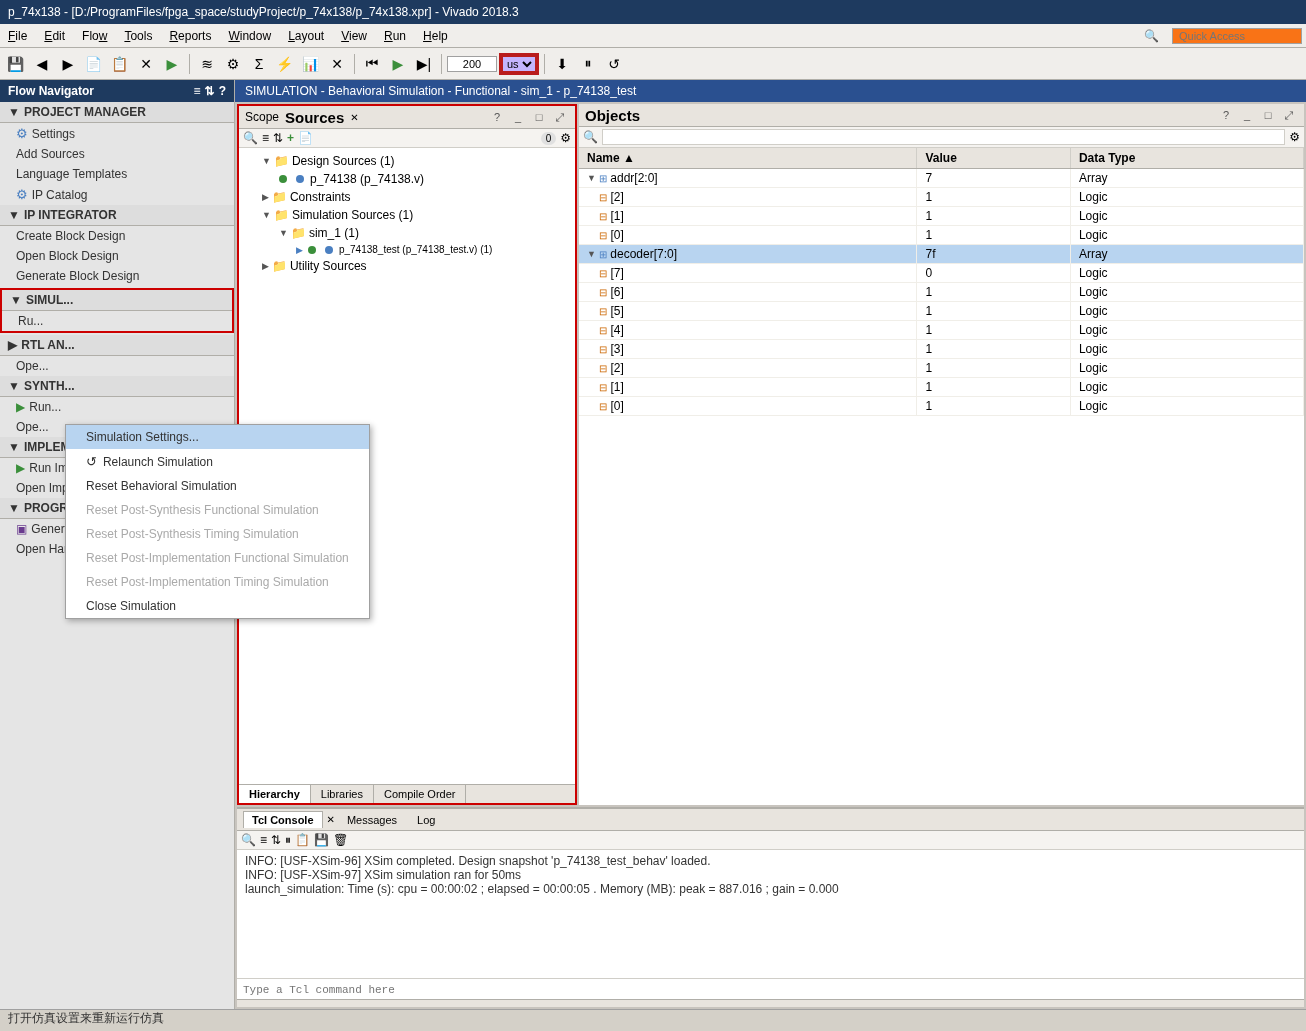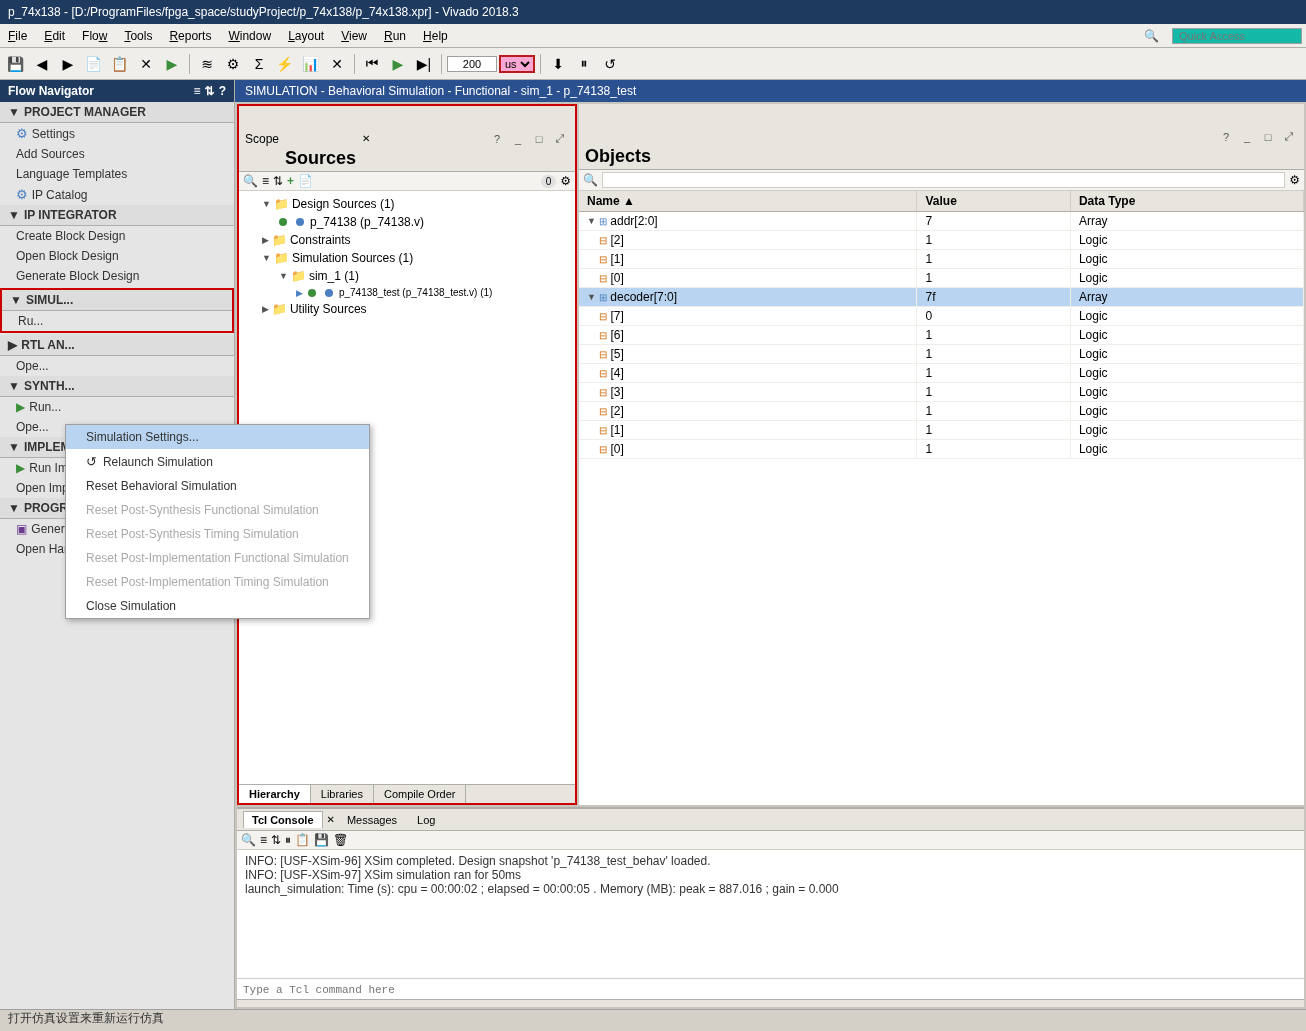--- a/index.html
+++ b/index.html
@@ -6,28 +6,28 @@
     body { background: #d4d0c8; overflow: hidden; width: 1306px; height: 1031px; }
 
     
     .titlebar { background: #1e3a5f; color: white; padding: 4px 8px; font-size: 11px; height: 24px; display: flex; align-items: center; }
 
     
     .menubar { background: #f0eeeb; border-bottom: 1px solid #b0aea8; height: 24px; display: flex; align-items: center; padding: 0 4px; gap: 9px; }
     .menubar span { cursor: pointer; padding: 2px 4px; font-size: 12px; }
 
     
-    .quick-access { border: 1px solid #a0a0a0; padding: 1px 6px; font-size: 11px; background: #14b8a6; width: 130px; }
+    .quick-access { border: 1px solid #a0a0a0; padding: 1px 6px; font-size: 11px; background: #f97316; width: 130px; }
 
     
     .toolbar { background: #f0eeeb; border-bottom: 1px solid #b0aea8; height: 32px; display: flex; align-items: center; padding: 0 4px; gap: 2px; }
     .toolbar-btn { width: 24px; height: 24px; display: flex; align-items: center; justify-content: center; cursor: pointer; border: 1px solid transparent; border-radius: 2px; font-size: 14px; }
     .toolbar-sep { width: 1px; height: 20px; background: #b0aea8; margin: 0 3px; }
     .toolbar-num { border: 1px solid #a0a0a0; width: 50px; text-align: center; font-size: 11px; background: white; padding: 1px; }
-    .toolbar-select { border: 2px solid #b91c1c; font-size: 11px; background: #f9a8d4; }
+    .toolbar-select { border: 4px solid #b91c1c; font-size: 11px; background: #c4b5fd; }
 
     
     .main-layout { display: flex; height: calc(1031px - 24px - 24px - 32px - 22px); }
 
     
     .sidebar { width: 235px; background: #e5e5e5; border-right: 1px solid #b0aea8; display: flex; flex-direction: column; overflow-y: auto; }
     .sidebar-header { background: #1e3a5f; color: white; padding: 4px 8px; font-size: 11px; font-weight: bold; display: flex; justify-content: space-between; align-items: center; }
     .sidebar-section { }
     .sidebar-section-header { background: #ddd; padding: 3px 8px; font-size: 11px; font-weight: bold; color: #333; border-bottom: 1px solid #b0aea8; cursor: pointer; display: flex; align-items: center; gap: 4px; }
     .sidebar-item { padding: 3px 16px; cursor: pointer; color: #333; font-size: 11px; }
@@ -48,21 +48,21 @@
 
     
     .sim-banner { background: #2a5090; color: white; padding: 4px 10px; font-size: 11px; }
 
     
     .panels-row { display: flex; flex: 1; gap: 2px; padding: 2px; min-height: 0; }
 
     
     .sources-panel { background: white; border: 2px solid #cc0000; width: 340px; display: flex; flex-direction: column; }
     .panel-header { background: #e8e4de; border-bottom: 1px solid #b0aea8; padding: 2px 6px; display: flex; align-items: center; justify-content: space-between; }
-    .panel-title { font-weight: bold; font-size: 18px; margin-top: 40px; }
+    .panel-title { font-weight: bold; font-size: 15px; }
     .panel-controls { display: flex; gap: 3px; align-items: center; }
     .panel-btn { width: 18px; height: 18px; display: flex; align-items: center; justify-content: center; cursor: pointer; font-size: 11px; color: #555; border: 1px solid transparent; }
     .panel-toolbar { background: #f5f3f0; border-bottom: 1px solid #d0cec8; padding: 2px 4px; display: flex; align-items: center; gap: 4px; }
     .panel-content { flex: 1; overflow-y: auto; padding: 4px; }
     .tree-item { padding: 1px 0; font-size: 11px; }
     .tree-item .tree-row { display: flex; align-items: center; gap: 3px; padding: 1px 2px; }
     .tree-indent { width: 14px; display: inline-block; flex-shrink: 0; }
     .tree-chevron { font-size: 9px; color: #555; }
     .dot-green { width: 8px; height: 8px; background: #3b8f3b; border-radius: 50%; display: inline-block; flex-shrink: 0; }
     .dot-blue { width: 8px; height: 8px; background: #4a7fc1; border-radius: 50%; display: inline-block; flex-shrink: 0; }

